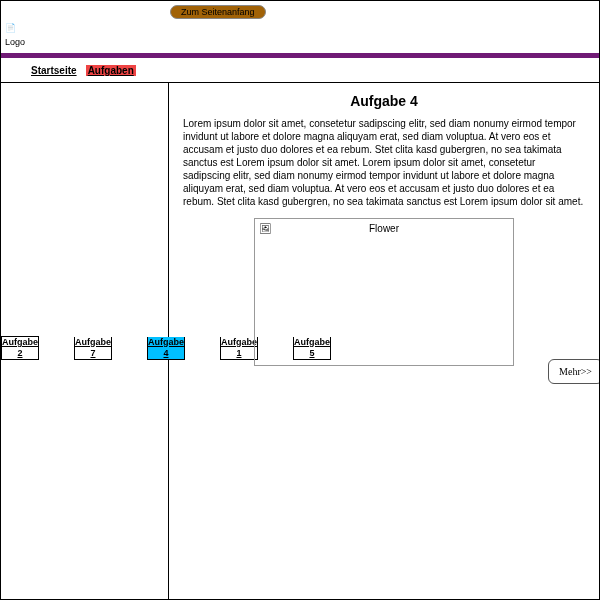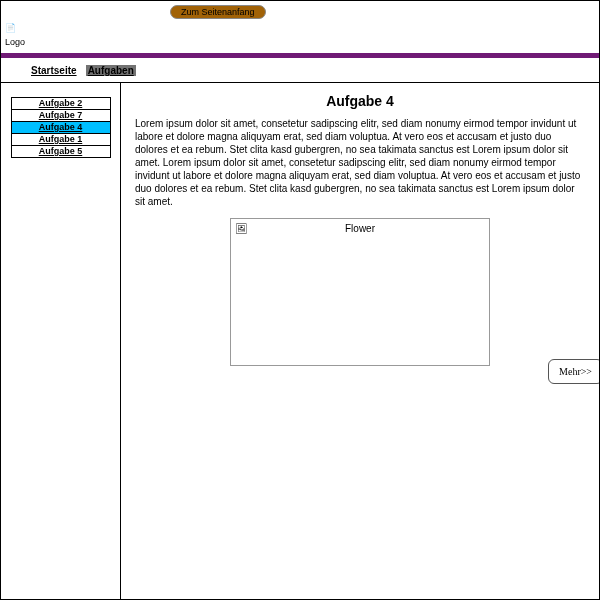--- a/index.html
+++ b/index.html
@@ -7,23 +7,23 @@
     .top-button-row { position: relative; height: 18px; }
     .top-button { position: absolute; left: 169px; top: 4px; font-size: 9px; padding: 1px 10px; border: 1px solid #888; border-radius: 8px; background: #a16207; cursor: pointer; text-align: center; }
     .header { display: flex; align-items: center; border-bottom: 5px solid #701a75; min-height: 36px; padding-bottom: 6px; }
     .logo-cell { width: 30px; padding: 2px 0 0 4px; }
     .logo-broken { display: inline-block; width: 28px; height: 14px; font-size: 9px; line-height: 14px; }
     .logo-broken::before { content: "📄"; font-size: 9px; margin-right: 1px; }
     .title-cell { flex: 1; text-align: center; padding-top: 4px; }
     .title-cell a { font-size: 16px; font-weight: bold; color: #000; text-decoration: underline; font-family: "Comic Sans MS", cursive, sans-serif; }
     .nav { border-bottom: 1px solid #000; padding: 6px 0 6px 30px; }
     .nav a { font-size: 10px; font-weight: bold; text-decoration: underline; font-family: "Comic Sans MS", cursive, sans-serif; margin-right: 6px; color: #000; }
-    .nav a.active { background: #737373; color: #000; padding: 0 2px; text-decoration: underline; }
+    .nav a.active { background: #ef4444; color: #000; padding: 0 2px; text-decoration: underline; }
     .body-row { flex: 1; display: flex; overflow: hidden; }
-    .sidebar { width: 120px; border-right: 1px solid #000; padding-top: 14px; display: flex; flex-direction: column; align-items: center; }
+    .sidebar { width: 168px; border-right: 1px solid #000; padding-top: 14px; display: flex; flex-direction: row; align-items: center; gap: 35px; }
     .side-link { width: 100px; border: 1px solid #000; text-align: center; font-size: 9px; font-weight: bold; text-decoration: underline; font-family: "Comic Sans MS", cursive, sans-serif; padding: 0; line-height: 11px; color: #000; background: #fff; }
     .side-link + .side-link { border-top: none; }
     .side-link.active { background: #00bfff; }
     .content { flex: 1; padding: 10px 14px; position: relative; }
     .content h2 { text-align: center; font-size: 14px; font-weight: bold; font-family: "Comic Sans MS", cursive, sans-serif; margin-bottom: 8px; }
     .content p { font-size: 10px; line-height: 1.3; font-family: Liberation Sans, sans-serif; margin-bottom: 10px; }
     .img-wrap { display: flex; justify-content: center; margin-top: 6px; position: relative; }
     .broken-img { width: 260px; height: 148px; border: 1px solid #999; text-align: center; font-size: 10px; padding-top: 4px; position: relative; }
     .broken-img::before { content: "🖼"; position: absolute; left: 4px; top: 4px; font-size: 10px; }
     .more-btn { position: absolute; right: -18px; bottom: -18px; border: 1px solid #555; border-radius: 6px; background: #fff; padding: 6px 10px; font-size: 10px; cursor: pointer; font-family: "Times New Roman", serif; }

